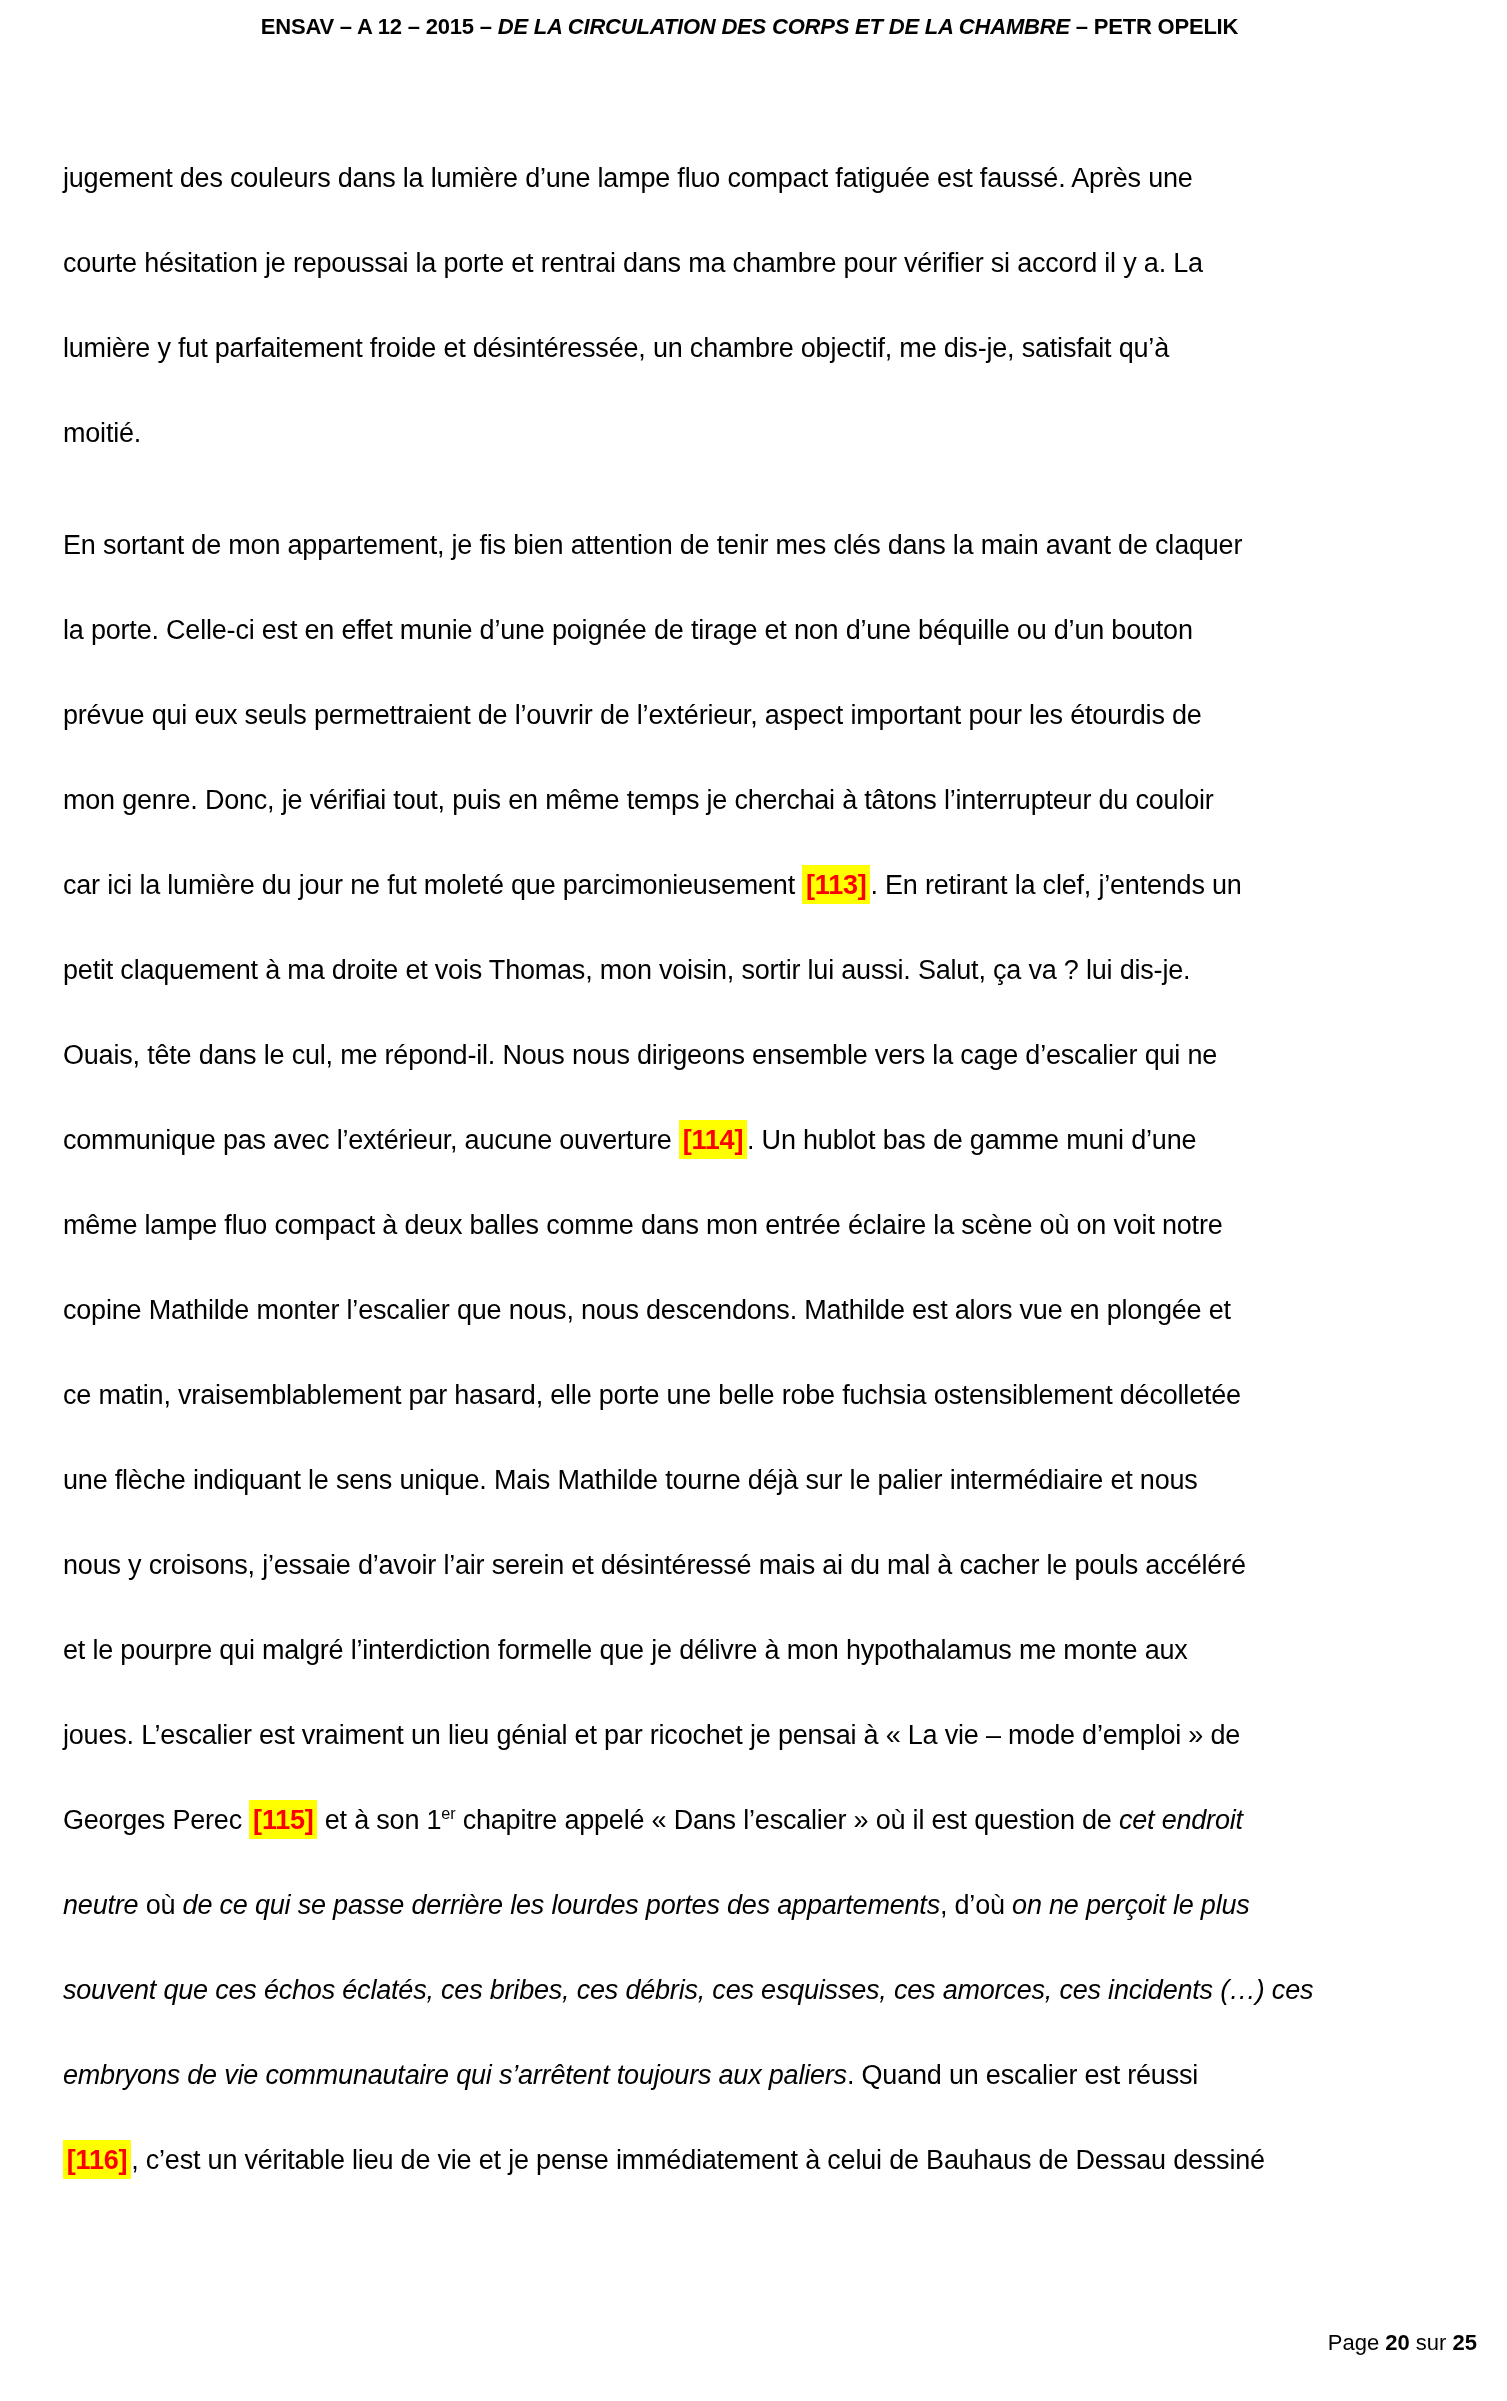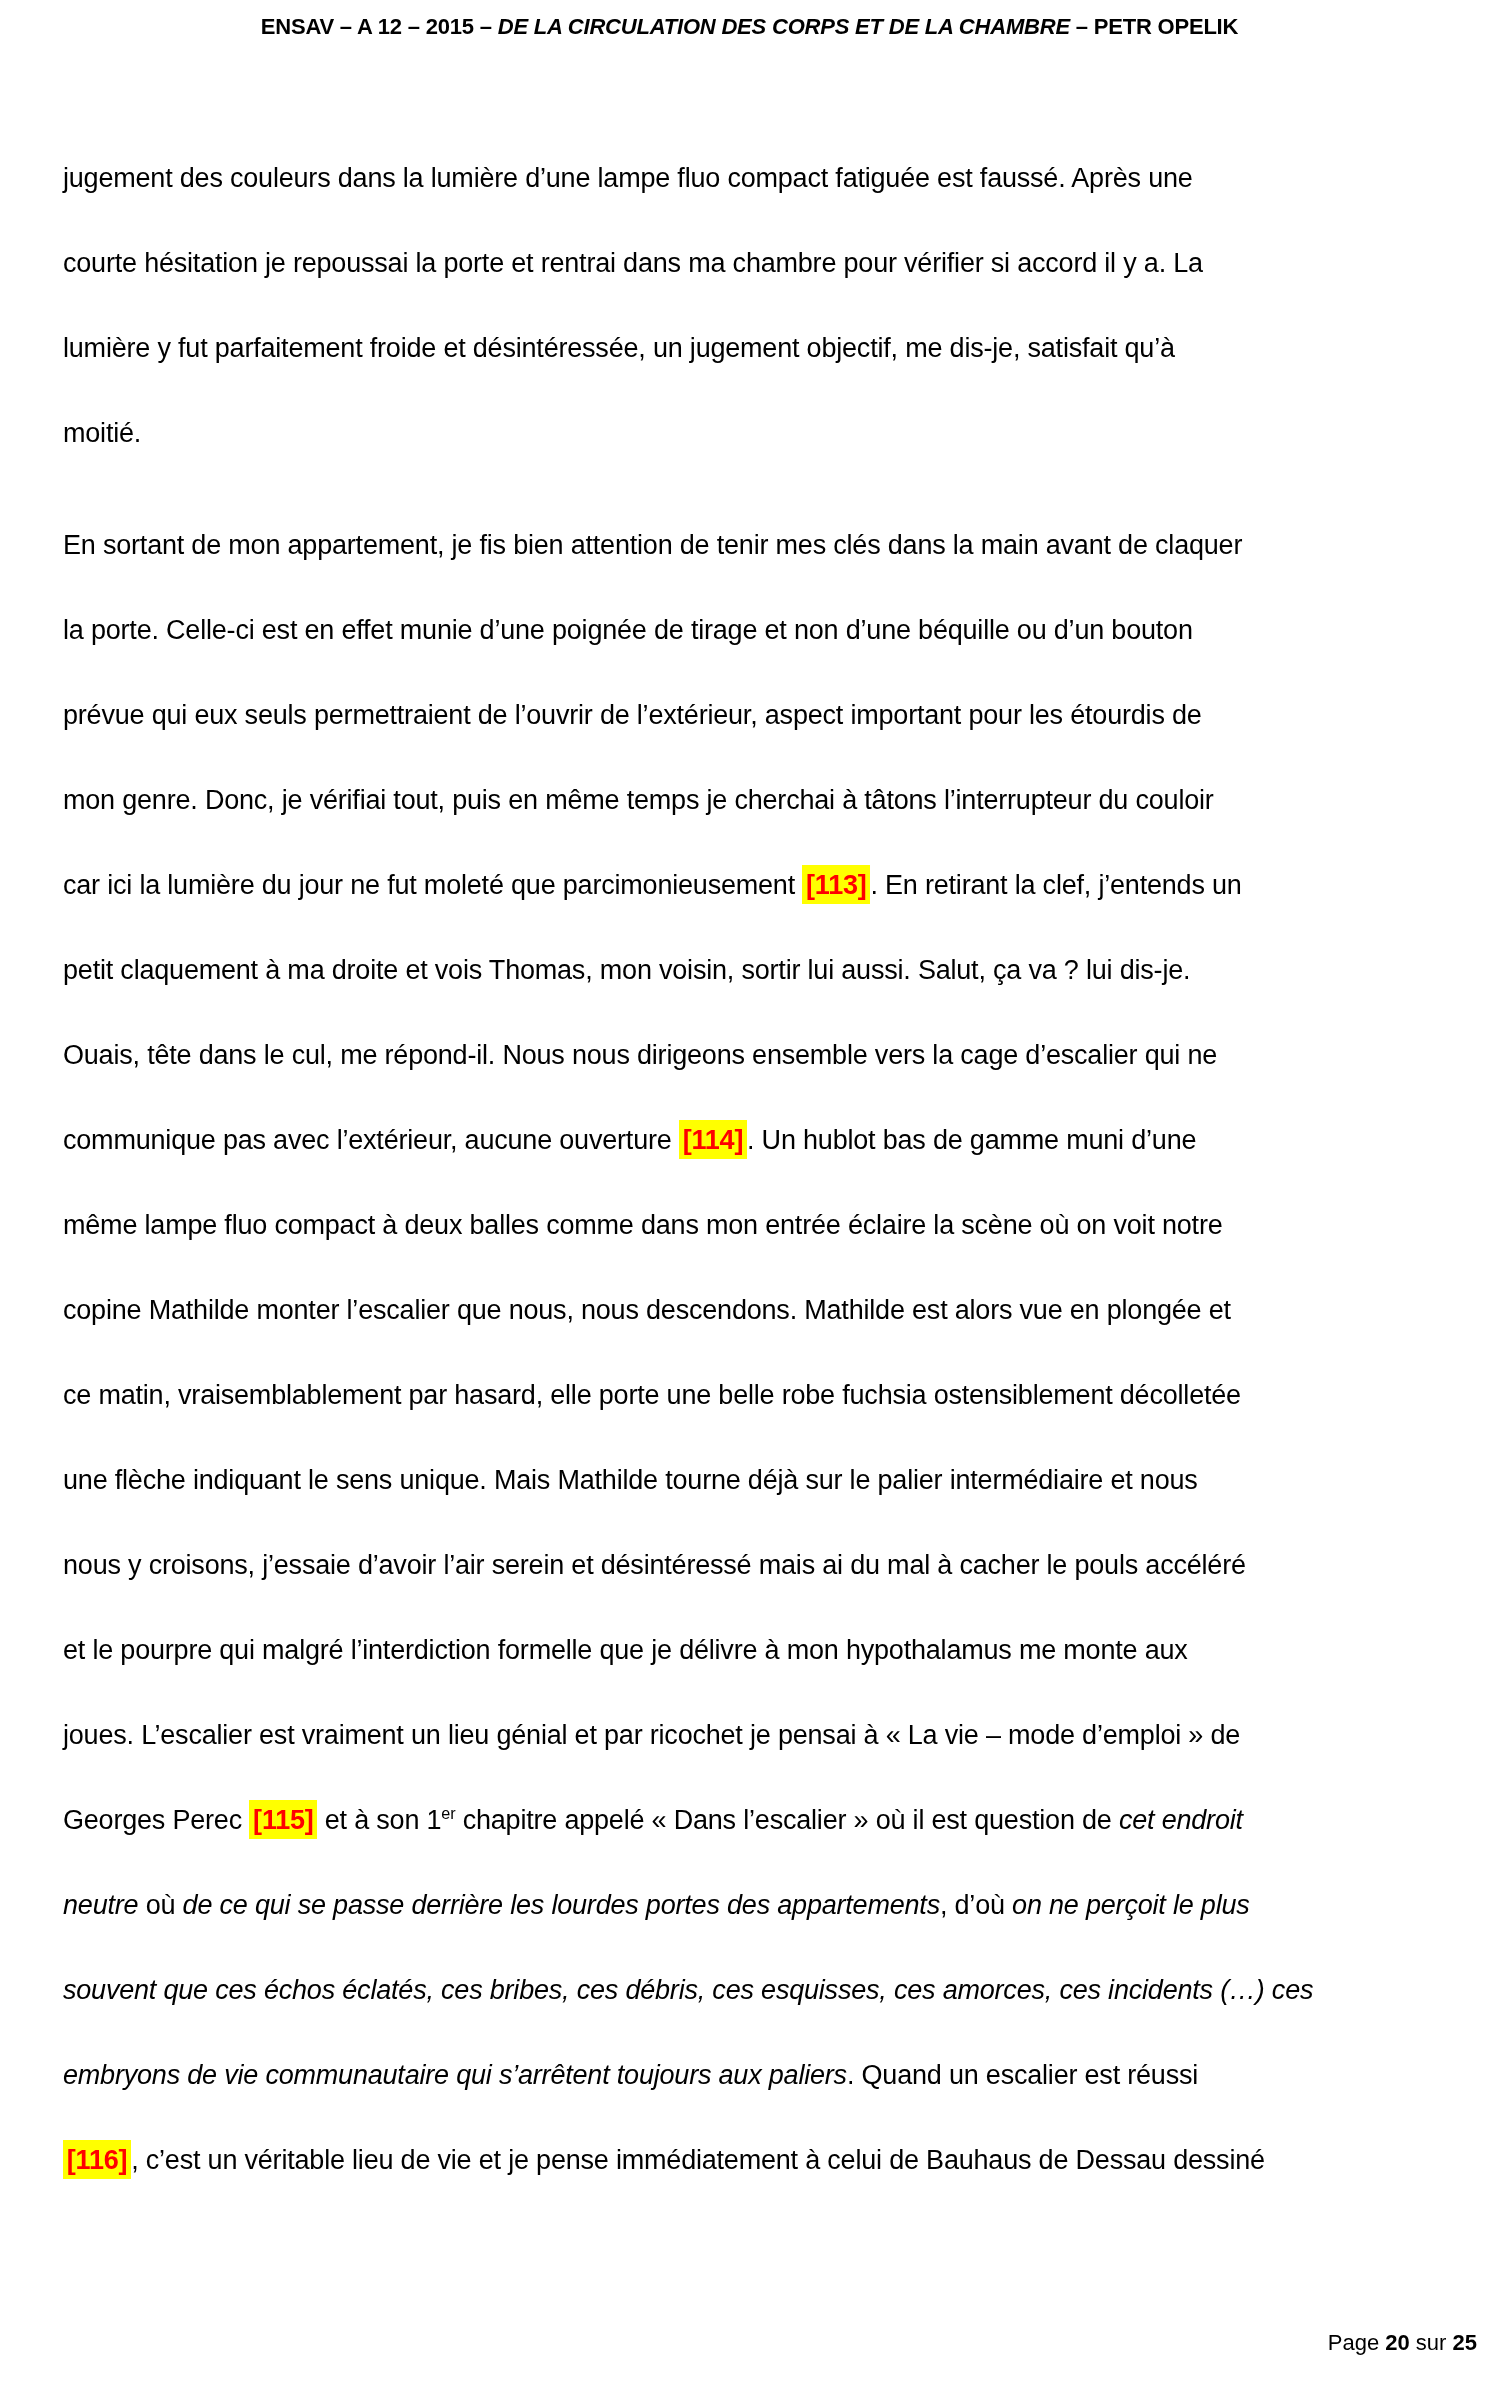--- a/index.html
+++ b/index.html
@@ -69,21 +69,21 @@
 </style>
 </head>
 <body>
 
 <div class="page" style="background: rgb(255, 255, 255); color: rgb(0, 0, 0);">
   <div class="doc-header" id="hdr"><span class="run-b">ENSAV – A 12 – 2015 – </span><span class="run-bi">DE LA CIRCULATION DES CORPS ET DE LA CHAMBRE</span><span class="run-b"> – PETR OPELIK</span></div>
   <div class="doc-body" id="doc-body">
       <div class="para">
         <div class="line"><span class="run-n">jugement des couleurs dans la lumière d’une lampe fluo compact fatiguée est faussé. Après une</span></div>
         <div class="line"><span class="run-n">courte hésitation je repoussai la porte et rentrai dans ma chambre pour vérifier si accord il y a. La</span></div>
-        <div class="line"><span class="run-n">lumière y fut parfaitement froide et désintéressée, un jugement objectif, me dis-je, satisfait qu’à</span></div>
+        <div class="line"><span class="run-n">lumière y fut parfaitement froide et désintéressée, un chambre objectif, me dis-je, satisfait qu’à</span></div>
         <div class="line"><span class="run-n">moitié.</span></div>
       </div>
       <div class="para">
         <div class="line"><span class="run-n">En sortant de mon appartement, je fis bien attention de tenir mes clés dans la main avant de claquer</span></div>
         <div class="line"><span class="run-n">la porte. Celle-ci est en effet munie d’une poignée de tirage et non d’une béquille ou d’un bouton</span></div>
         <div class="line"><span class="run-n">prévue qui eux seuls permettraient de l’ouvrir de l’extérieur, aspect important pour les étourdis de</span></div>
         <div class="line"><span class="run-n">mon genre. Donc, je vérifiai tout, puis en même temps je cherchai à tâtons l’interrupteur du couloir</span></div>
         <div class="line"><span class="run-n">car ici la lumière du jour ne fut moleté que parcimonieusement </span><span class="run-hl">[113]</span><span class="run-n">. En retirant la clef, j’entends un</span></div>
         <div class="line"><span class="run-n">petit claquement à ma droite et vois Thomas, mon voisin, sortir lui aussi. Salut, ça va ? lui dis-je.</span></div>
         <div class="line"><span class="run-n">Ouais, tête dans le cul, me répond-il. Nous nous dirigeons ensemble vers la cage d’escalier qui ne</span></div>

